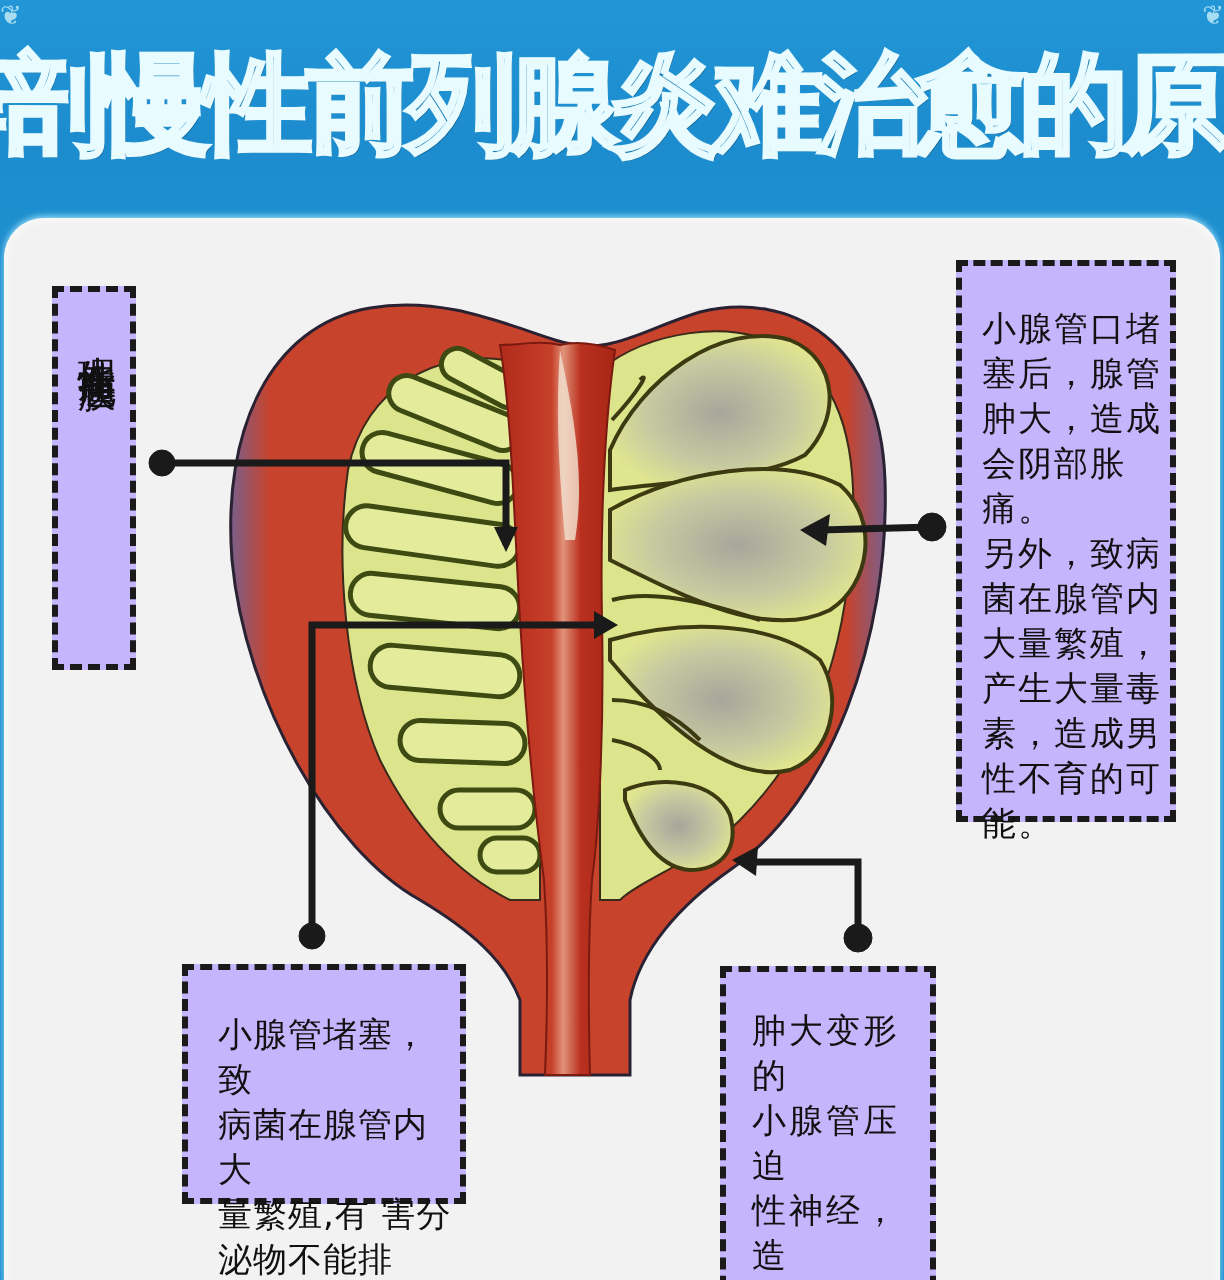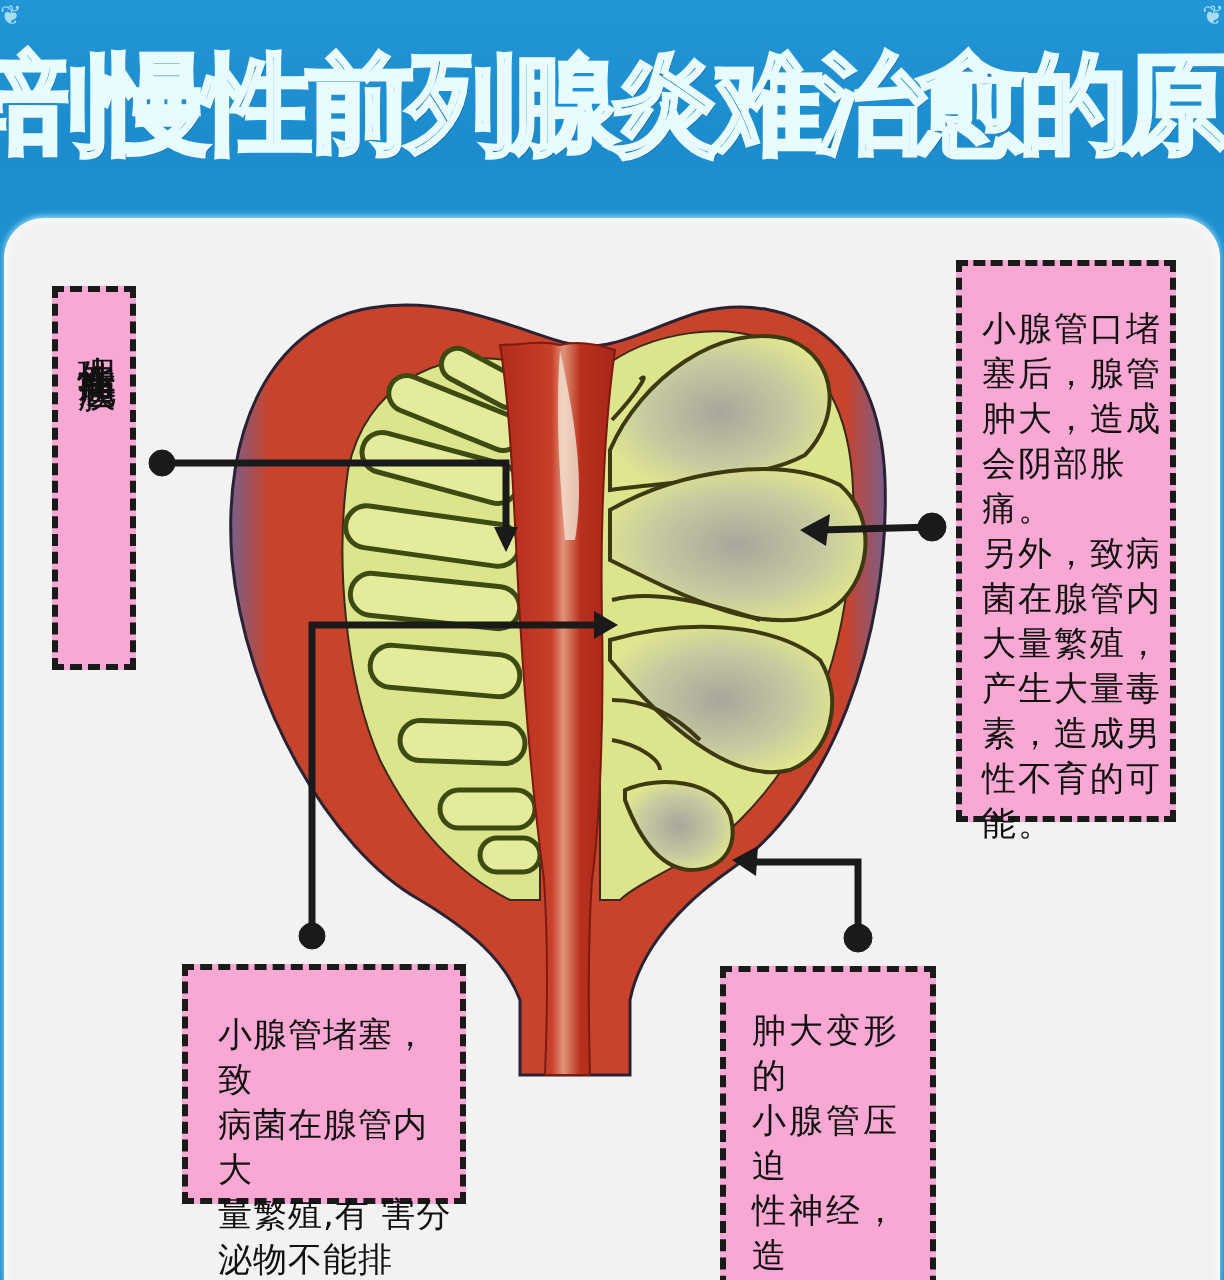--- a/index.html
+++ b/index.html
@@ -29,21 +29,21 @@
     text-shadow: 0 0 3px #9fdcf2, 2px 2px 0 #0e5e8c;
     white-space: nowrap;
   }
   .panel {
     position: absolute; left: 4px; top: 218px; width: 1216px; height: 1100px;
     background: #f2f2f2; border-radius: 40px;
     box-shadow: inset 0 0 12px rgba(255,255,255,0.9), 0 -2px 6px rgba(180,240,255,0.8);
   }
   .callout {
     position: absolute; box-sizing: border-box;
-    border: 6px dashed #1a1a1a; background: #f9a8d4;
+    border: 6px dashed #1a1a1a; background: #c4b5fd;
     color: #111; font-size: 34px; line-height: 45px;
   }
   .callout .text { white-space: pre-line; }
   .callout.vertical {
     left: 52px; top: 286px; width: 84px; height: 384px;
   }
   .callout.vertical .text {
     writing-mode: vertical-rl; text-orientation: upright;
     position: absolute; left: 16px; top: 34px; font-size: 38px; letter-spacing: 3px;
   }

